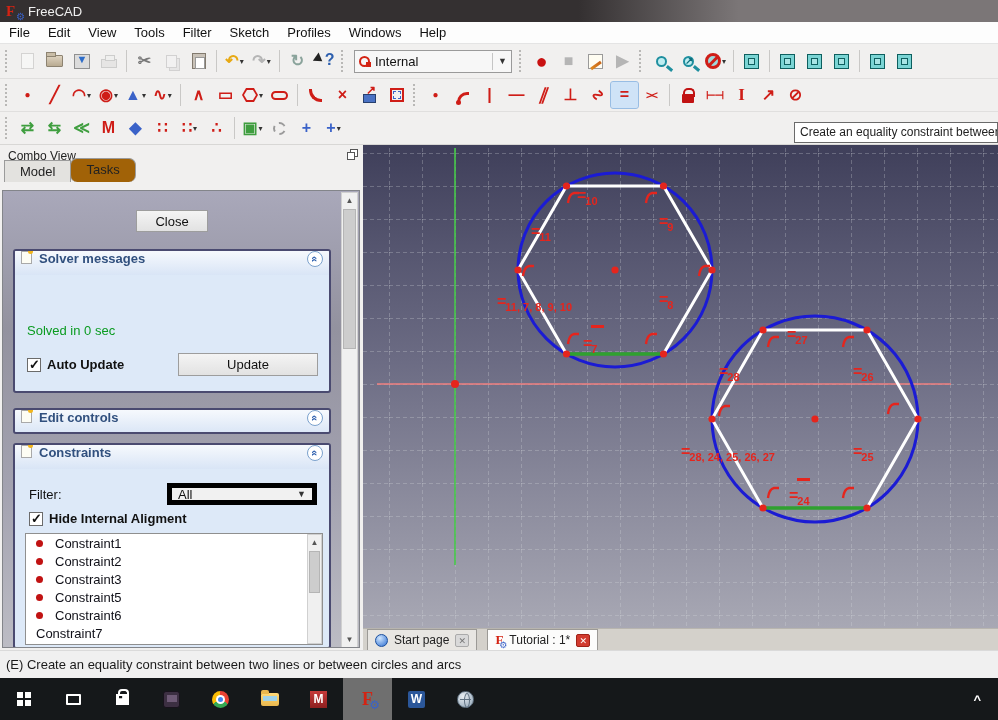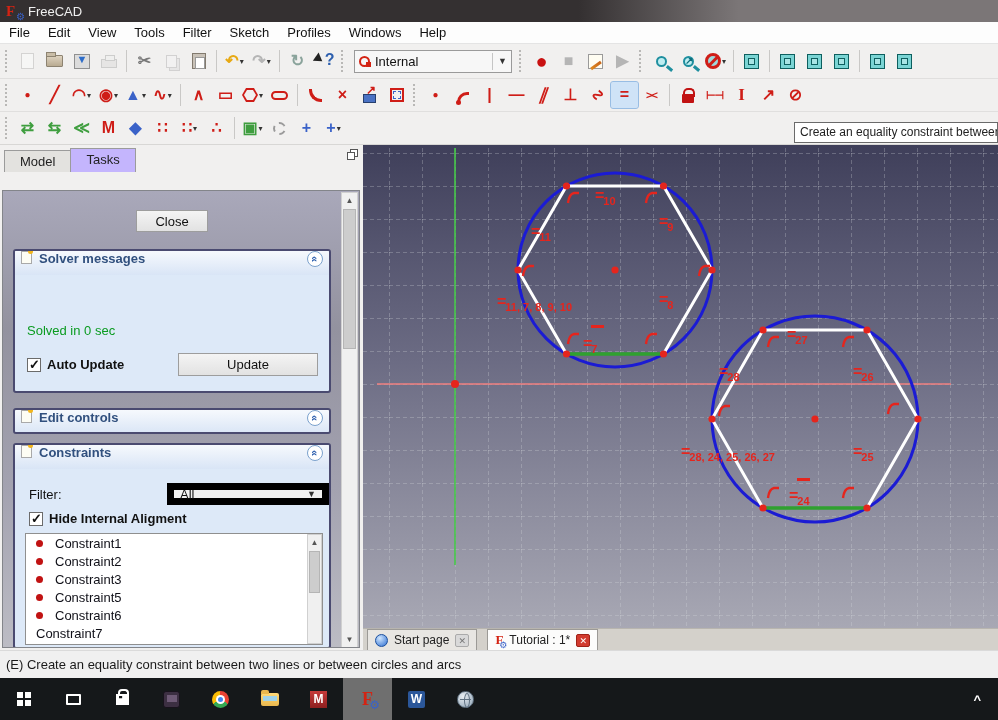--- a/index.html
+++ b/index.html
@@ -87,23 +87,23 @@
   .wbcombo .arr{font-size:9px;color:#333;border-left:1px solid #c5c5c5;padding-left:5px;height:17px;line-height:17px;}
 
   
   #tooltip{position:absolute;left:794px;top:122px;width:204px;height:21px;background:#fff;border:1px solid #6a6a6a;
     font-size:12px;color:#222;line-height:19px;padding-left:5px;white-space:nowrap;overflow:hidden;z-index:60;}
 
   
   #combo{position:absolute;left:0;top:145px;width:363px;height:505px;background:#f1f0ef;}
   #combo-header{position:absolute;left:0;top:0;width:100%;height:22px;display:flex;align-items:center;
     padding:0 8px;font-size:12px;color:#222;justify-content:space-between;}
-  #combo-tabs{position:absolute;left:4px;top:7px;height:20px;display:flex;align-items:flex-end;}
+  #combo-tabs{position:absolute;left:4px;top:17px;height:20px;display:flex;align-items:flex-end;}
   .ptab{padding:3px 15px;font-size:13px;border:1px solid #9b9b9b;background:#e3e2df;color:#222;margin-right:-1px;border-bottom:none;}
-  .ptab.active{background:#c4b5fd;position:relative;z-index:2;padding-bottom:5px;}
+  .ptab.active{background:#a16207;position:relative;z-index:2;padding-bottom:5px;border-radius:7px;}
   #combo-content{position:absolute;left:2px;top:45px;right:3px;bottom:2px;border:1px solid #83858a;
     background:linear-gradient(180deg,#a9a8ba 0%,#93929f 30%,#a3a2b0 65%,#bcbcc4 100%);overflow:hidden;}
   .btn{background:linear-gradient(#f4f4f4,#e2e2e2);border:1px solid #9d9d9d;font-size:13px;color:#111;
     display:flex;align-items:center;justify-content:center;}
   #btn-close{position:absolute;left:133px;top:19px;width:72px;height:22px;}
   .section{position:absolute;left:10px;width:318px;border:2px solid #4a4a70;border-radius:3px;background:#dde9f8;overflow:hidden;}
   .sec-head{height:24px;background:linear-gradient(#f6f9fd,#d9e5f6);display:flex;align-items:flex-start;padding:0 6px;}
   .sec-note{width:11px;height:13px;background:#fdfdf4;border:1px solid #a9a9a9;position:relative;margin-right:7px;}
   .sec-note::after{content:"";position:absolute;right:-2px;top:-3px;width:5px;height:5px;border-radius:50%;background:#f3b61c;}
   .sec-title{flex:1;font-weight:bold;color:#31507e;font-size:13px;}
@@ -114,21 +114,21 @@
   #solver-msg{position:absolute;left:12px;top:32px;width:290px;color:#111;font-size:13px;line-height:17px;}
   #solver-status{position:absolute;left:12px;top:72px;color:#0a9b20;font-size:13px;}
   .cbrow{position:absolute;display:flex;align-items:center;font-size:13px;color:#111;font-weight:bold;}
   .cbox{width:14px;height:14px;background:#fff;border:1px solid #6b6b6b;margin-right:6px;position:relative;}
   .cbox.on::before{content:"✓";position:absolute;left:1px;top:-2px;font-size:13px;font-weight:bold;color:#111;}
   #row-autoupdate{left:12px;top:106px;}
   #btn-update{position:absolute;left:163px;top:102px;width:140px;height:23px;}
   #sec-edit{top:217px;height:26px;}
   #sec-constraints{top:252px;height:206px;}
   #filter-label{position:absolute;left:14px;top:42px;color:#111;}
-  #filter-combo{position:absolute;left:152px;top:38px;width:162px;height:22px;background:#f1f1f1;border:7px solid #000000;
+  #filter-combo{position:absolute;left:152px;top:38px;width:150px;height:22px;background:#f1f1f1;border:5px solid #000000;
     display:flex;align-items:center;padding:0 6px;font-size:13px;color:#111;justify-content:space-between;}
   #row-hideint{left:14px;top:66px;}
   #clist{position:absolute;left:10px;top:88px;width:298px;height:112px;background:#fff;border:1px solid #8f8f8f;overflow:hidden;}
   .citem{height:18px;display:flex;align-items:center;padding-left:10px;font-size:13px;color:#101018;}
   .cdot{width:7px;height:7px;border-radius:50%;background:#c11212;margin-right:12px;}
   .vscroll{position:absolute;background:#f0f0f0;border:1px solid #d0d0d0;}
   #clist-scroll{right:0;top:0;width:15px;height:110px;}
   #panel-scroll{right:1px;top:1px;width:17px;height:456px;}
   .sarrow{position:absolute;left:0;width:100%;height:15px;color:#555;font-size:8px;text-align:center;line-height:15px;background:#f0f0f0;}
   .sthumb{position:absolute;left:1px;width:calc(100% - 2px);background:#cdcdcd;border:1px solid #b5b5b5;}
@@ -597,21 +597,21 @@
     <g>
       <use href="#pm" x="405" y="191"></use>
         <use href="#pm" x="480" y="191"></use>
       <use href="#pm" x="356" y="260"></use>
         <use href="#pm" x="525" y="258"></use>
       <use href="#pm" x="405" y="342"></use>
         <use href="#pm" x="480" y="342"></use>
     </g>
   </svg>
 
-  <span class="eq" style="left:232px;top:42px"><b>=</b><sub>10</sub></span>
+  <span class="eq" style="left:214px;top:42px"><b>=</b><sub>10</sub></span>
   <span class="eq" style="left:168px;top:78px"><b>=</b><sub>11</sub></span>
   <span class="eq" style="left:296px;top:68px"><b>=</b><sub>9</sub></span>
   <span class="eq" style="left:134px;top:148px"><b>=</b><sub>11, 7, 8, 9, 10</sub></span>
   <span class="eq" style="left:296px;top:146px"><b>=</b><sub>8</sub></span>
   <span class="eq" style="left:220px;top:190px"><b>=</b><sub>7</sub></span>
   <span class="hdash" style="left:228px;top:180px"></span>
 
   <span class="eq" style="left:424px;top:181px"><b>=</b><sub>27</sub></span>
   <span class="eq" style="left:356px;top:218px"><b>=</b><sub>28</sub></span>
   <span class="eq" style="left:490px;top:218px"><b>=</b><sub>26</sub></span>

